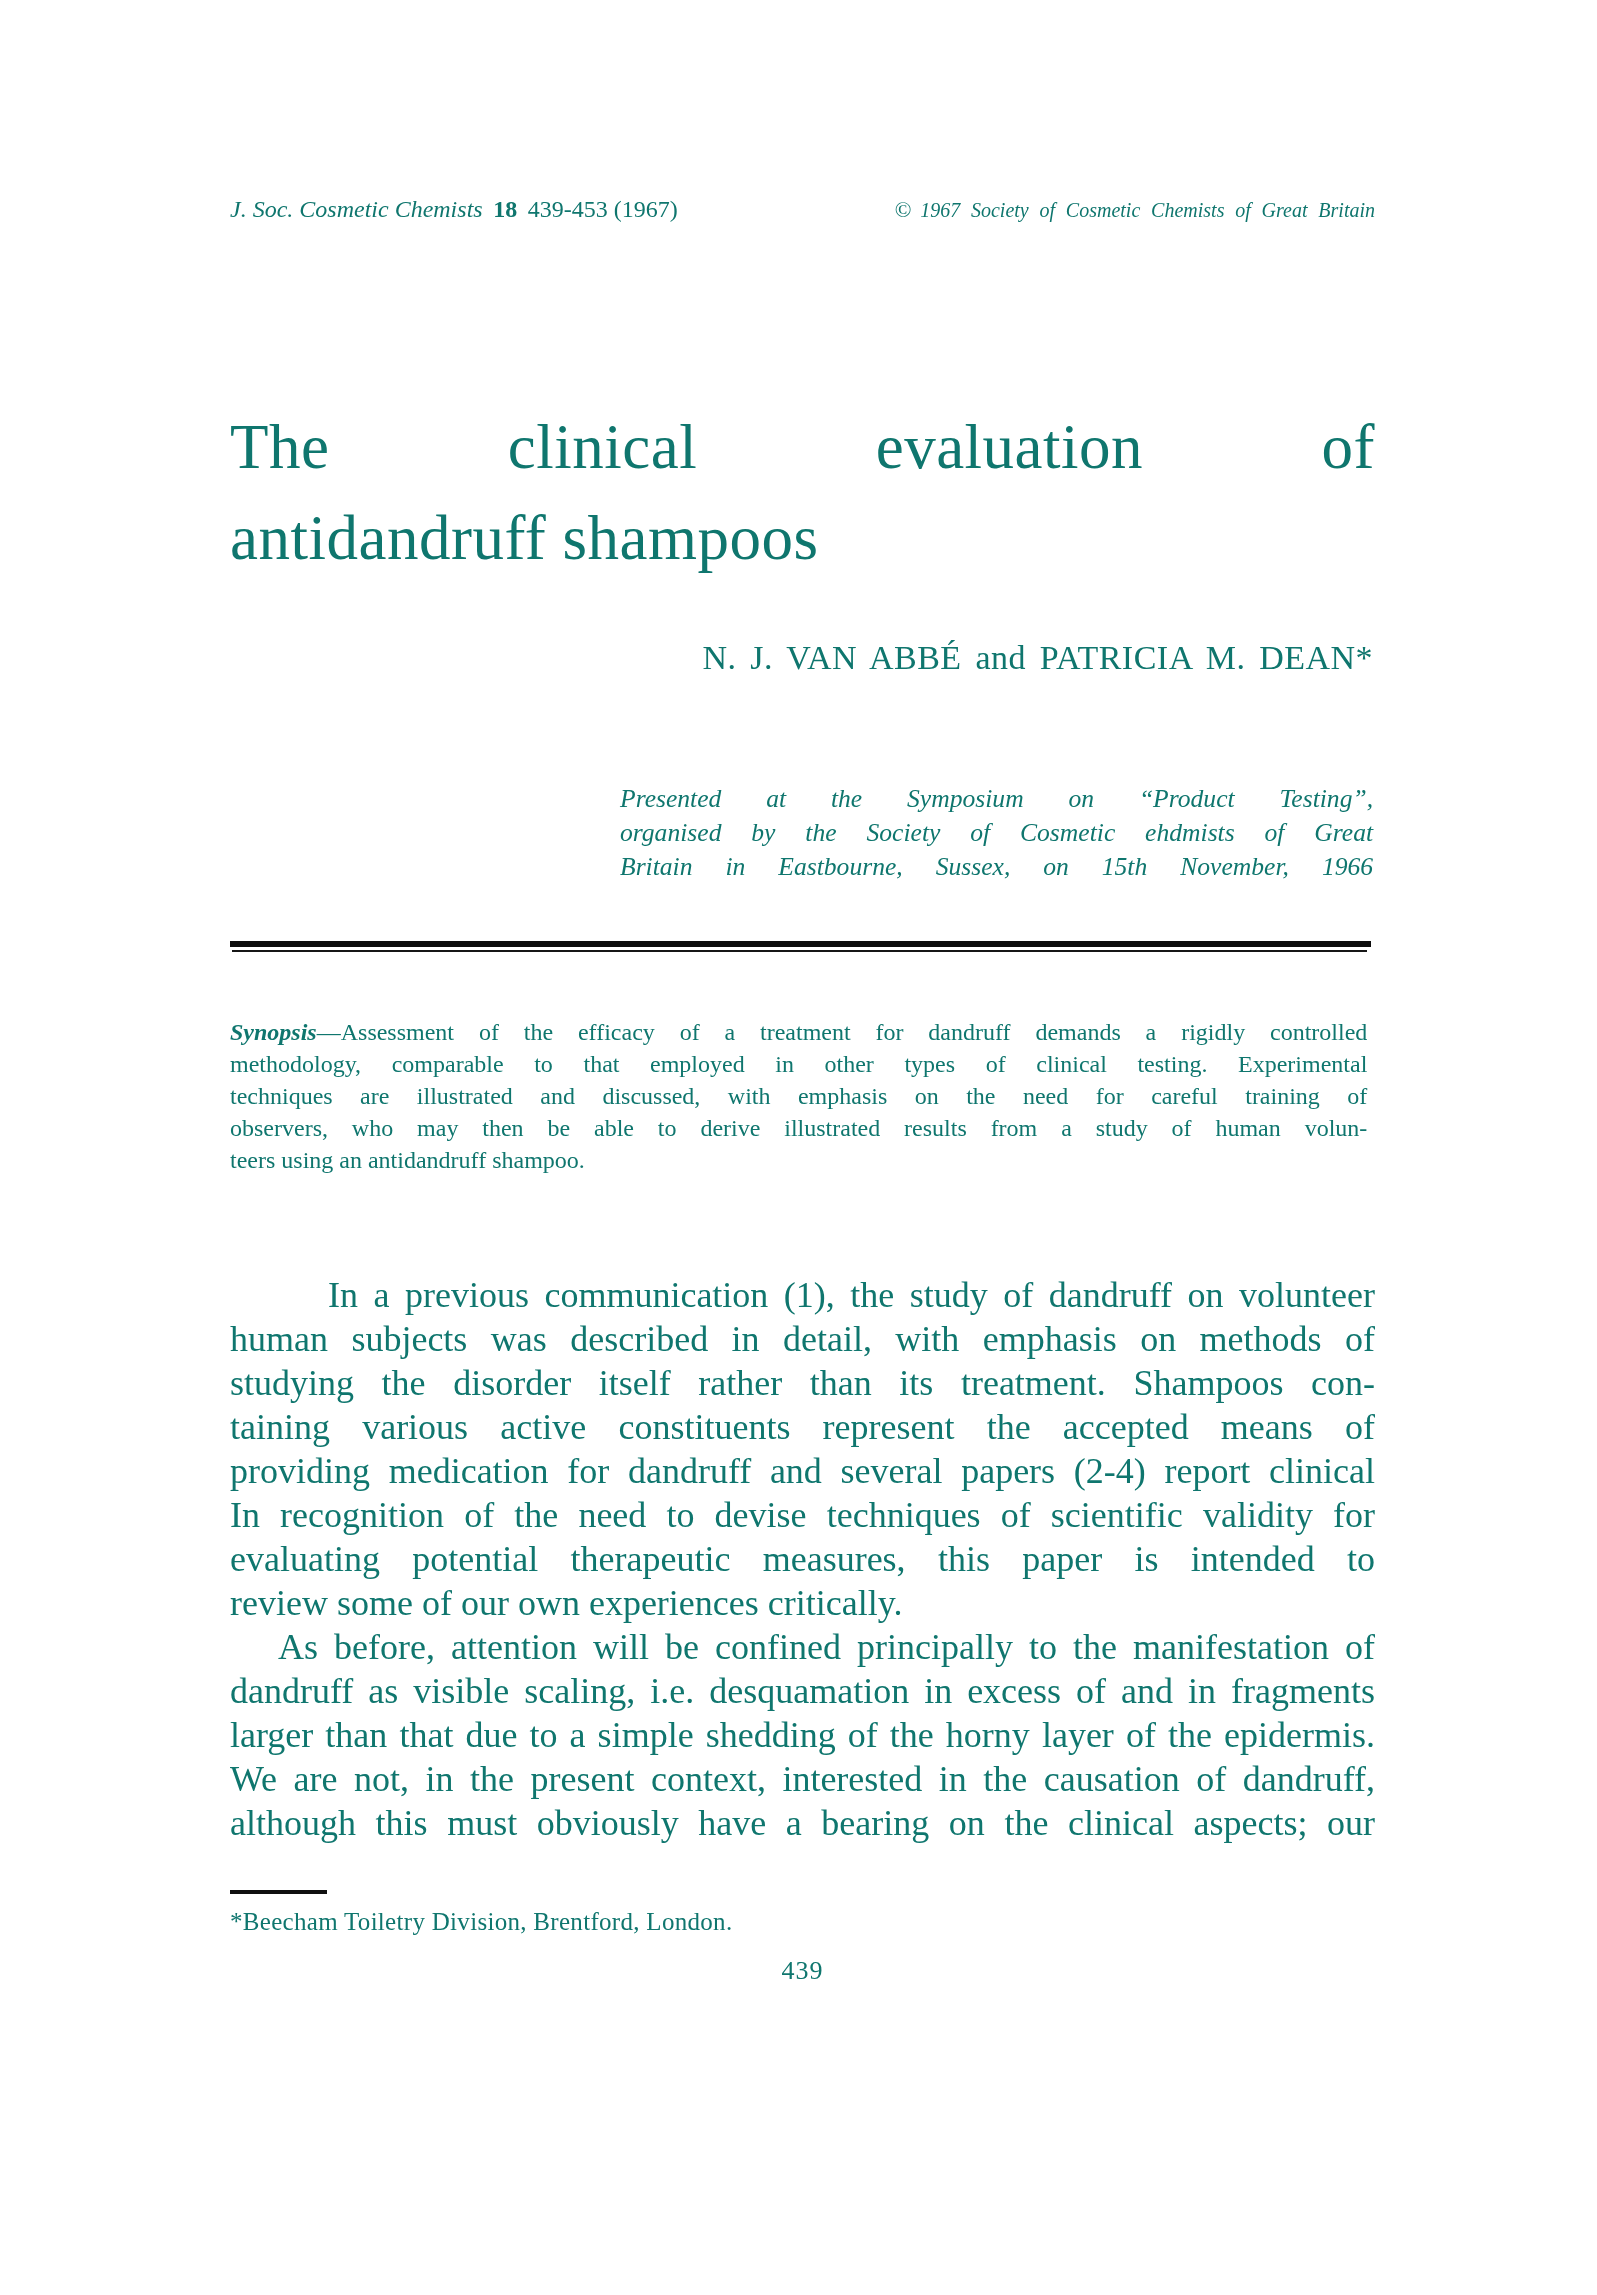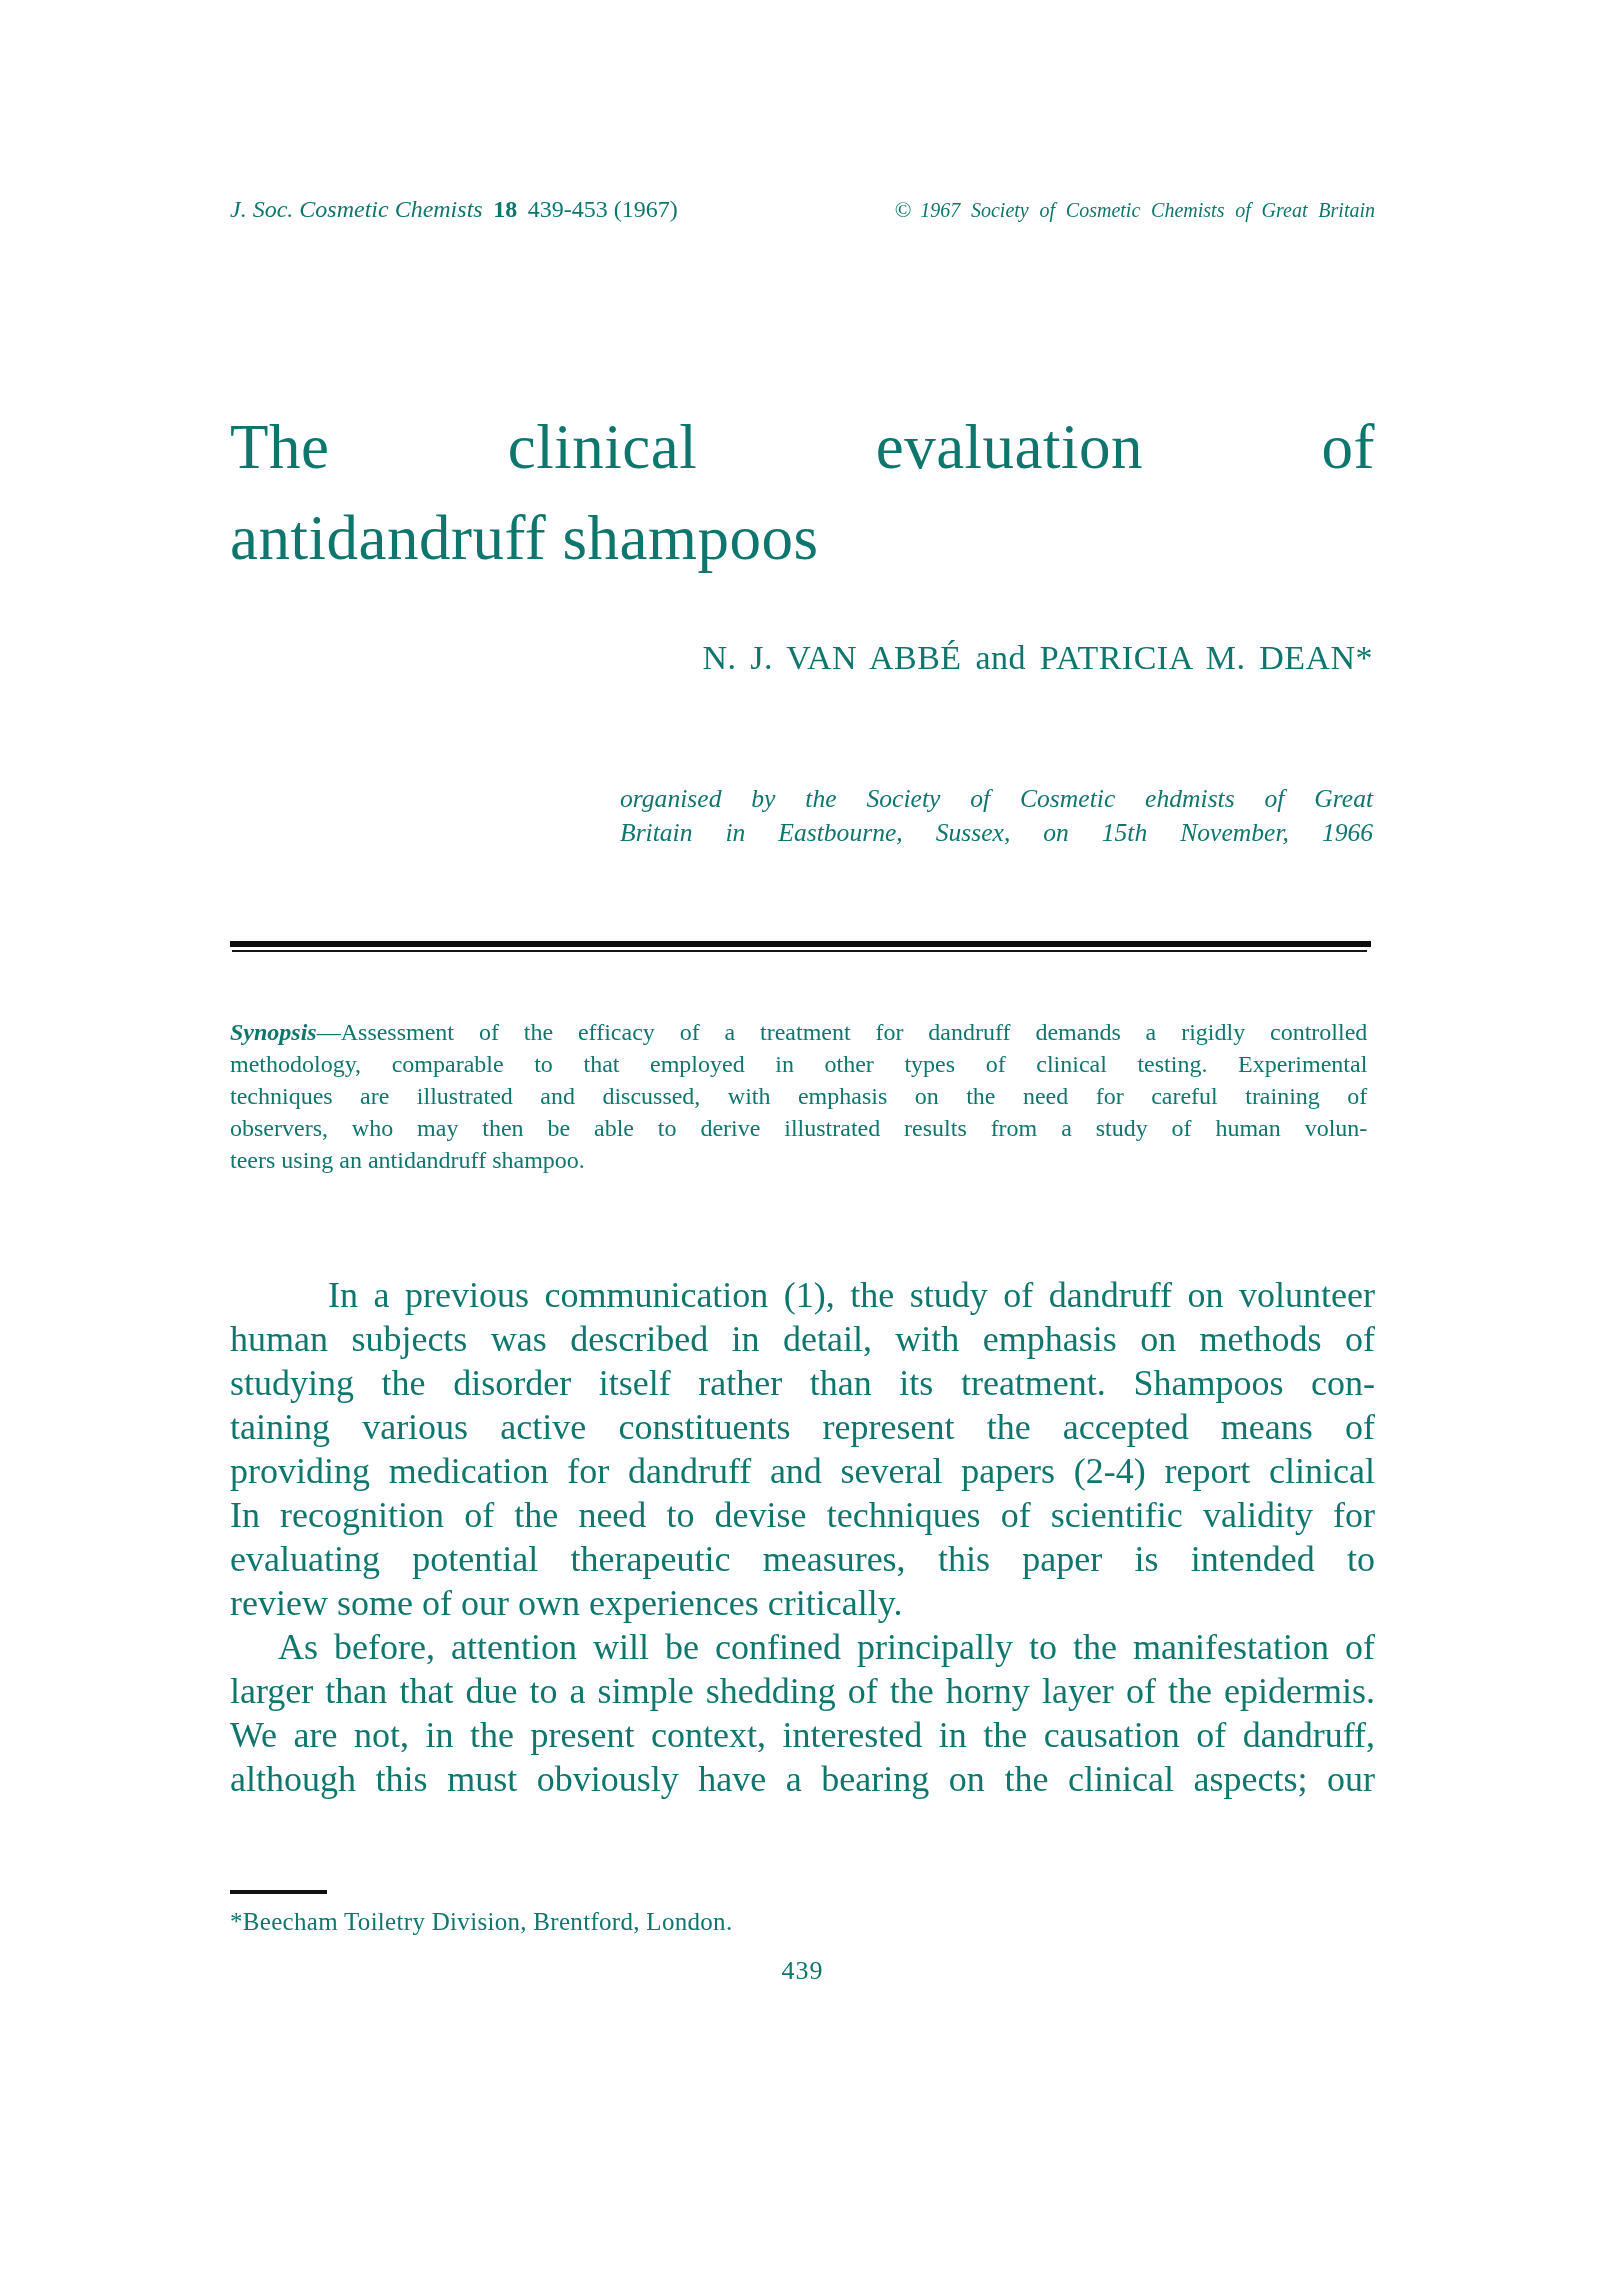--- a/index.html
+++ b/index.html
@@ -166,20 +166,21 @@
     </div>
 
     <h1 class="title">
       <div class="t1">The clinical evaluation of</div>
       <div class="t2">antidandruff shampoos</div>
     </h1>
 
     <div class="byline">N. J. VAN ABBÉ and PATRICIA M. DEAN*</div>
 
     <div class="presnote">
+        <div class="tline">Presented at the Symposium on “Product Testing”,</div>
         <div class="tline">organised by the Society of Cosmetic ehdmists of Great</div>
         <div class="tline">Britain in Eastbourne, Sussex, on 15th November, 1966</div>
       </div>
 
     <div class="rule-top"></div>
     <div class="rule-thin"></div>
 
     <div class="synopsis">
       <div class="tline"><strong>Synopsis</strong><span>—Assessment of the efficacy of a treatment for dandruff demands a rigidly controlled</span></div>
       <div>
@@ -196,20 +197,21 @@
           <div class="tline">human subjects was described in detail, with emphasis on methods of</div>
           <div class="tline">studying the disorder itself rather than its treatment. Shampoos con-</div>
           <div class="tline">taining various active constituents represent the accepted means of</div>
           <div class="tline">providing medication for dandruff and several papers (2-4) report clinical</div>
           <div class="tline">In recognition of the need to devise techniques of scientific validity for</div>
           <div class="tline">evaluating potential therapeutic measures, this paper is intended to</div>
           <div class="tline lastleft">review some of our own experiences critically.</div>
         </div>
       <div id="para-2" class="para">
           <div class="tline">As before, attention will be confined principally to the manifestation of</div>
+          <div class="tline">dandruff as visible scaling, i.e. desquamation in excess of and in fragments</div>
           <div class="tline">larger than that due to a simple shedding of the horny layer of the epidermis.</div>
           <div class="tline">We are not, in the present context, interested in the causation of dandruff,</div>
           <div class="tline">although this must obviously have a bearing on the clinical aspects; our</div>
         </div>
     </div>
 
     <div class="footrule"></div>
     <div class="footnote">*Beecham Toiletry Division, Brentford, London.</div>
     <div class="pagenum">439</div>
 

